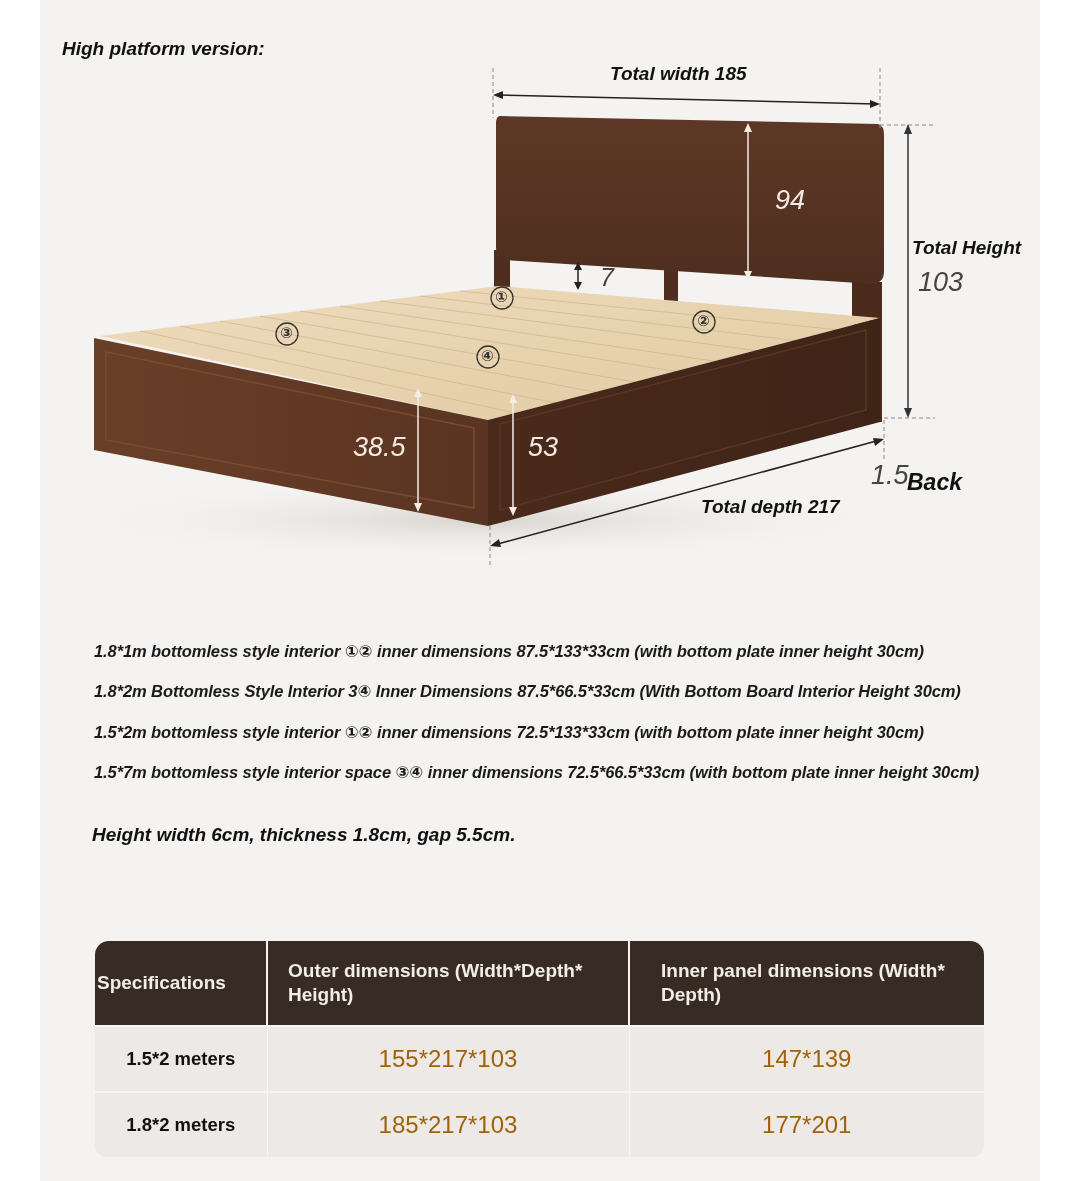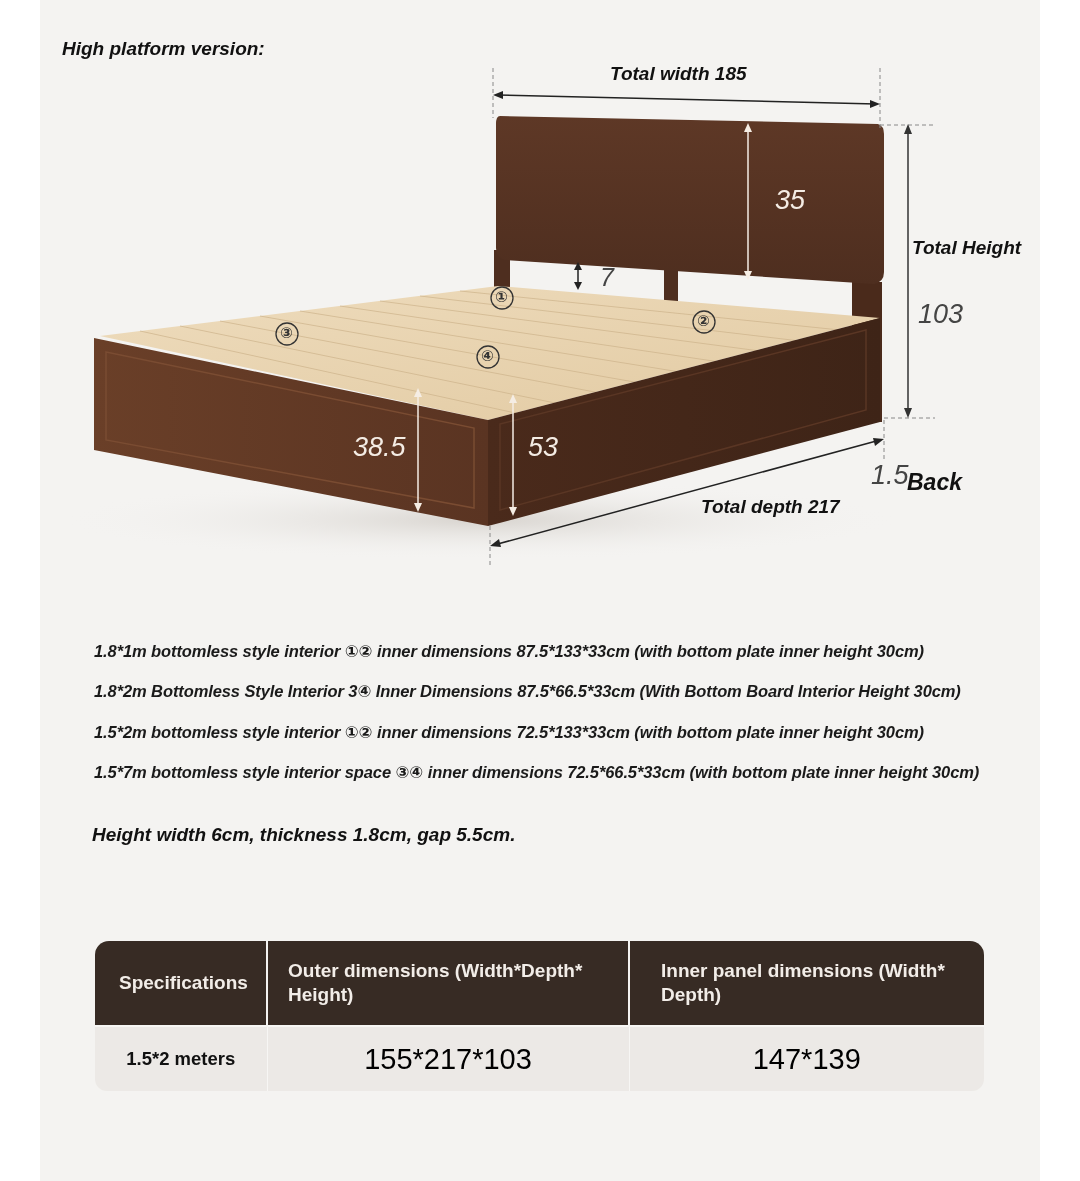--- a/index.html
+++ b/index.html
@@ -23,28 +23,28 @@
   
   .spec-table {
     position: absolute; left: 95px; top: 941px; width: 889px;
     border-collapse: collapse; table-layout: fixed;
   }
   .spec-table th {
     background: #372b24; color: #f2ede8; font-weight: bold; font-size: 19px;
     text-align: left; height: 84px; padding: 0 20px; line-height: 24px;
     border-left: 2px solid #f4f3f1; vertical-align: middle;
   }
-  .spec-table th:first-child { border-left: none; border-top-left-radius: 14px; padding-left: 24px; }
+  .spec-table th:first-child { border-left: none; border-top-left-radius: 14px; padding-left: 2px; }
   .spec-table th:last-child { border-top-right-radius: 14px; padding-left: 31px; margin-left: 29px; }
   .spec-table td {
     background: #ece9e6; height: 62px; text-align: center; vertical-align: middle;
     border-left: 1px solid #f7f6f4; border-top: 2px solid #f7f6f4;
   }
   .spec-table td:first-child { border-left: none; font-weight: bold; font-size: 18.5px; color: #111; }
-  .spec-table td.val { font-size: 29px; color: #000000; }
+  .spec-table td.val { font-size: 24px; color: #a16207; }
   .spec-table tr:last-child td:first-child { border-bottom-left-radius: 12px; }
   .spec-table tr:last-child td:last-child { border-bottom-right-radius: 12px; }
   .bed-svg { position: absolute; left: 0; top: 0; }
 </style>
 </head>
 <body>
 
 <div class="panel"></div>
 
 <div class="abs bold title">High platform version:</div>
@@ -141,23 +141,23 @@
     <circle cx="488" cy="357" r="11"></circle>
   </g>
 </svg>
 
 <div class="abs" style="left:495px;top:288px;font-size:15px;color:#333;font-weight:bold;">①</div>
 <div class="abs" style="left:697px;top:312px;font-size:15px;color:#333;font-weight:bold;">②</div>
 <div class="abs" style="left:280px;top:324px;font-size:15px;color:#333;font-weight:bold;">③</div>
 <div class="abs" style="left:481px;top:347px;font-size:15px;color:#333;font-weight:bold;">④</div>
 
 <div class="abs dim-label" style="left:610px;top:63px;">Total width 185</div>
-<div class="abs dim-num-w" style="left:775px;top:185px;">35</div>
+<div class="abs dim-num-w" style="left:775px;top:185px;">94</div>
 <div class="abs dim-label" style="left:912px;top:237px;">Total Height</div>
-<div class="abs dim-num" style="left:918px;top:267px;margin-top:32px;">103</div>
+<div class="abs dim-num" style="left:918px;top:267px;">103</div>
 <div class="abs dim-num" style="left:600px;top:263px;font-size:25px;">7</div>
 <div class="abs dim-num-w" style="left:353px;top:432px;">38.5</div>
 <div class="abs dim-num-w" style="left:528px;top:432px;">53</div>
 <div class="abs dim-label" style="left:907px;top:428px;font-size:23px;margin-top:41px;">Back</div>
 <div class="abs dim-num" style="left:871px;top:460px;text-align:right;">1.5</div>
 <div class="abs dim-label" style="left:701px;top:496px;">Total depth 217</div>
 
 <div class="abs note" style="top:642px;">1.8*1m bottomless style interior ①② inner dimensions 87.5*133*33cm (with bottom plate inner height 30cm)</div>
 <div class="abs note" style="top:682px;">1.8*2m Bottomless Style Interior 3④ Inner Dimensions 87.5*66.5*33cm (With Bottom Board Interior Height 30cm)</div>
 <div class="abs note" style="top:723px;">1.5*2m bottomless style interior ①② inner dimensions 72.5*133*33cm (with bottom plate inner height 30cm)</div>
@@ -177,14 +177,19 @@
       <th>Outer dimensions (Width*Depth* Height)</th>
       <th>Inner panel dimensions (Width* Depth)</th>
     </tr>
   </thead>
   <tbody>
     <tr>
       <td>1.5*2 meters</td>
       <td class="val">155*217*103</td>
       <td class="val">147*139</td>
     </tr>
+    <tr>
+      <td>1.8*2 meters</td>
+      <td class="val">185*217*103</td>
+      <td class="val">177*201</td>
+    </tr>
   </tbody>
 </table>
 
 </body></html>

